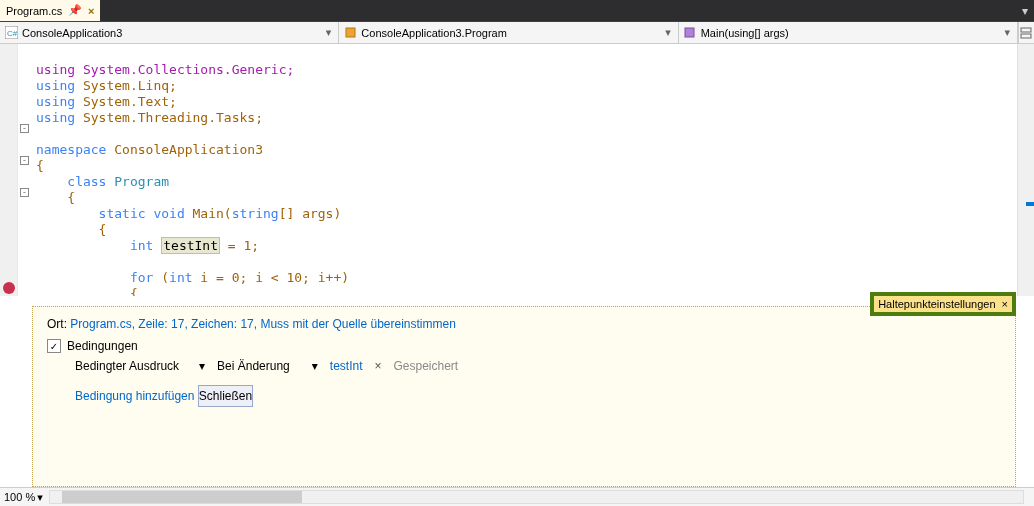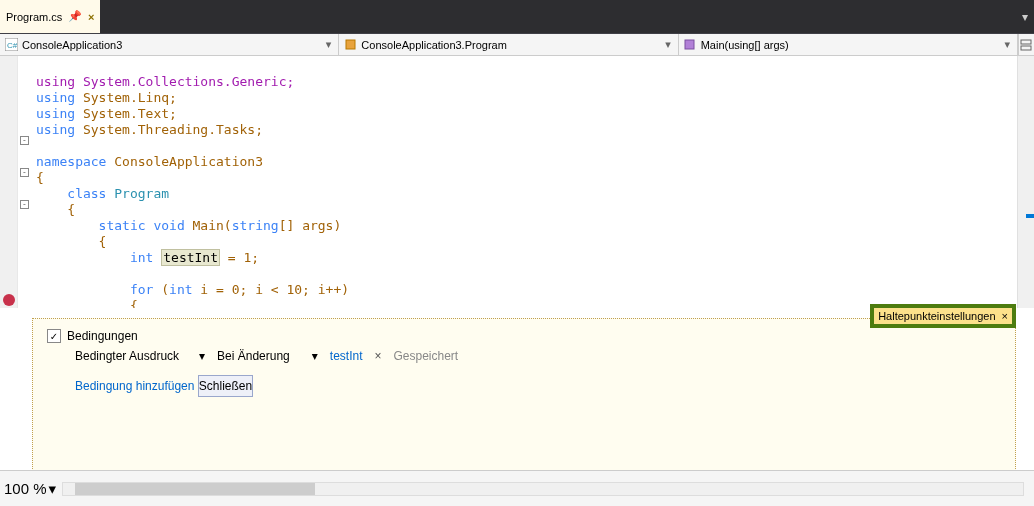--- a/index.html
+++ b/index.html
@@ -1,17 +1,17 @@
 <!DOCTYPE html>
 <html><head>
 <meta charset="utf-8">
 <style>
 * { box-sizing: border-box; margin: 0; padding: 0; }
 body { font-family: "Segoe UI", Arial, sans-serif; font-size: 12px; background: #fff; width: 1034px; height: 506px; overflow: hidden; position: relative; }
-.tab-bar { background: #14532d; height: 34px; display: flex; align-items: stretch; border-bottom: 1px solid #3f3f46; }
+.tab-bar { background: #14532d; height: 22px; display: flex; align-items: stretch; border-bottom: 1px solid #3f3f46; }
 .tab { background: #fffaea; color: #000; display: flex; align-items: center; padding: 0 6px; gap: 6px; font-size: 11px; }
 .tab .pin { color: #5a5a5a; }
 .tab .close { color: #8b6f00; font-weight: bold; cursor: pointer; }
 .tab-rest { flex: 1; background: #2d2d30; }
 .tab-dd { background: #2d2d30; color: #ccc; width: 18px; display: flex; align-items: center; justify-content: center; }
 .nav-bar { height: 22px; background: #f5f5f5; border-bottom: 1px solid #ccc; display: flex; align-items: stretch; font-size: 11px; }
 .nav-seg { display: flex; align-items: center; padding: 0 4px; gap: 4px; border-right: 1px solid #ccc; flex: 1; }
 .nav-seg:last-child { border-right: none; }
 .nav-icon { width: 14px; height: 14px; display: inline-flex; align-items: center; justify-content: center; }
 .nav-dd { margin-left: auto; color: #666; padding: 0 3px; }
@@ -39,21 +39,21 @@
 .panel .chk-row { display: flex; align-items: center; gap: 6px; margin-bottom: 6px; }
 .panel .chk { width: 14px; height: 14px; border: 1px solid #888; background: #fff; display: inline-flex; align-items: center; justify-content: center; font-size: 10px; }
 .panel .cond-row { display: flex; align-items: flex-start; gap: 12px; margin: 4px 0 2px 28px; }
 .panel .dd { display: inline-flex; align-items: center; gap: 4px; }
 .panel .dd-txt { min-width: 120px; }
 .panel .var-link { color: #0066cc; }
 .panel .remove-x { color: #555; cursor: pointer; }
 .panel .saved { color: #888; }
 .panel .add-link { color: #0066cc; margin-left: 28px; display: inline-block; margin-bottom: 10px; }
 .panel .close-btn { margin-top: 10px; padding: 3px 0; background: #eef0f8; border: 1px solid #9aa7cc; cursor: pointer; font-size: 12px; }
-.status-bar { position: absolute; bottom: 0; left: 0; right: 0; height: 36px; background: #f5f5f5; border-top: 1px solid #ccc; display: flex; align-items: center; font-size: 15px; padding: 0 4px; }
+.status-bar { position: absolute; bottom: 0; left: 0; right: 0; height: 19px; background: #f5f5f5; border-top: 1px solid #ccc; display: flex; align-items: center; font-size: 11px; padding: 0 4px; }
 .status-bar .zoom { display: flex; align-items: center; gap: 2px; }
 .hscroll { flex: 1; margin: 0 6px; height: 14px; background: #f0f0f0; border: 1px solid #ddd; position: relative; }
 .hscroll-thumb { position: absolute; left: 12px; width: 240px; top: 0; bottom: 0; background: #cdcdcd; }
 </style>
 </head>
 <body>
 
 <div class="tab-bar">
   <div class="tab">
     <span>Program.cs</span>
@@ -133,20 +133,23 @@
       <div class="vscroll-mark" style="top:158px;"></div>
     </div>
   </div>
 
   <div class="panel-header">
     <span>Haltepunkteinstellungen</span>
     <span class="x">×</span>
   </div>
 
   <div class="panel">
+    <div class="loc">
+      <span class="loc-label">Ort: </span><a class="loc-link">Program.cs, Zeile: 17, Zeichen: 17, Muss mit der Quelle übereinstimmen</a>
+    </div>
     <div class="chk-row">
       <span class="chk">✓</span>
       <span>Bedingungen</span>
     </div>
     <div class="cond-row">
       <span class="dd">
           <span class="dd-txt">Bedingter Ausdruck</span>
           <span>▾</span>
         </span>
       <span class="dd">

